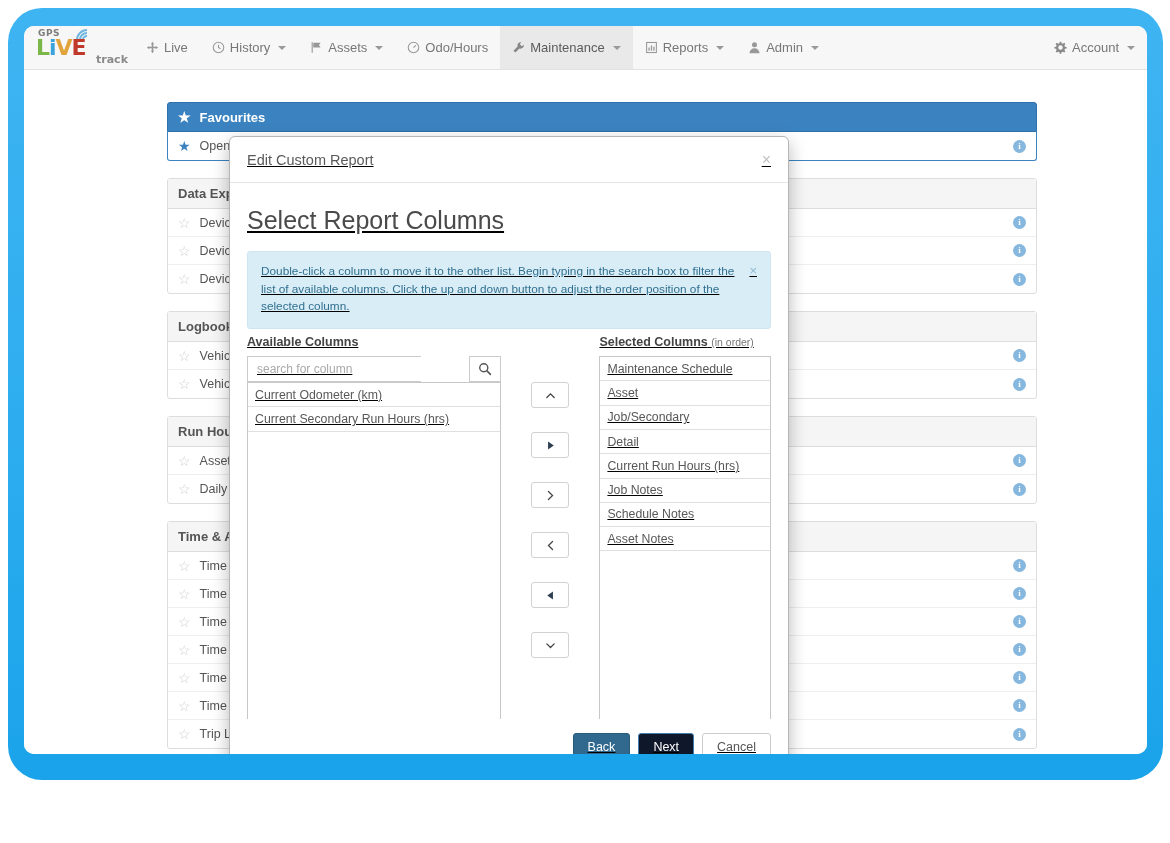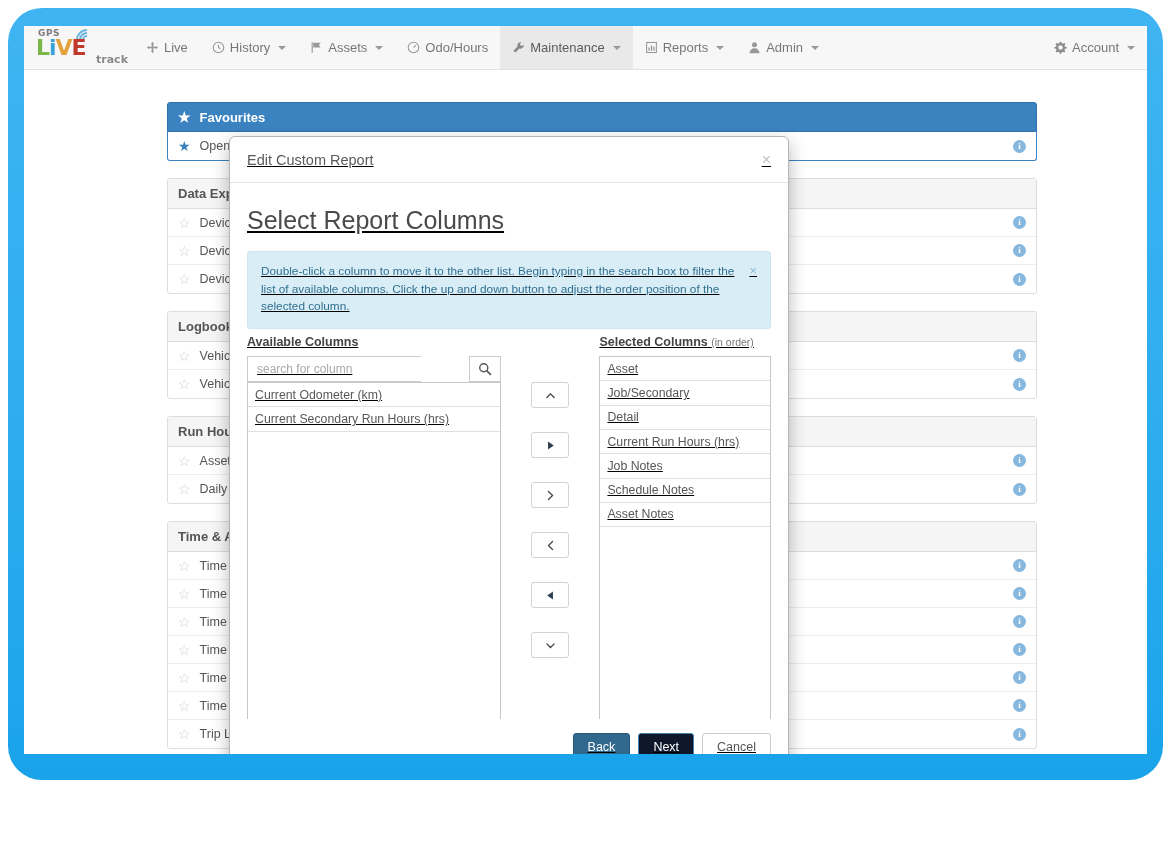--- a/index.html
+++ b/index.html
@@ -17,21 +17,21 @@
     left: 8px; top: 8px;
     width: 1155px; height: 772px;
     background: linear-gradient(180deg,#3fb4f2 0%, #2bacef 60%, #1aa3ea 100%);
     border-radius: 34px;
     padding: 18px 16px 26px 16px;
   }
   #device-screen {
     position: relative;
     width: 100%; height: 100%;
     background: #ffffff;
-    border-radius: 0;
+    border-radius: 10px;
     overflow: hidden;
   }
   #device-shadow {
     position: absolute;
     left: 20px; top: 778px;
     width: 1130px; height: 60px;
     background: #e8e8e8;
     border-radius: 50% / 100%;
     filter: blur(0.4px);
     z-index: -1;
@@ -582,20 +582,21 @@
                     </svg>
               </div>
             </div>
 
             <div class="col-pane">
               <div class="pane-label">
                 <span>Selected Columns</span>
                 <span class="sub">(in order)</span>
               </div>
               <div class="list-box selected-box">
+                <div class="list-item">Maintenance Schedule</div>
                 <div class="list-item">Asset</div>
                 <div class="list-item">Job/Secondary</div>
                 <div class="list-item">Detail</div>
                 <div class="list-item">Current Run Hours (hrs)</div>
                 <div class="list-item">Job Notes</div>
                 <div class="list-item">Schedule Notes</div>
                 <div class="list-item">Asset Notes</div>
               </div>
             </div>
           </div>

